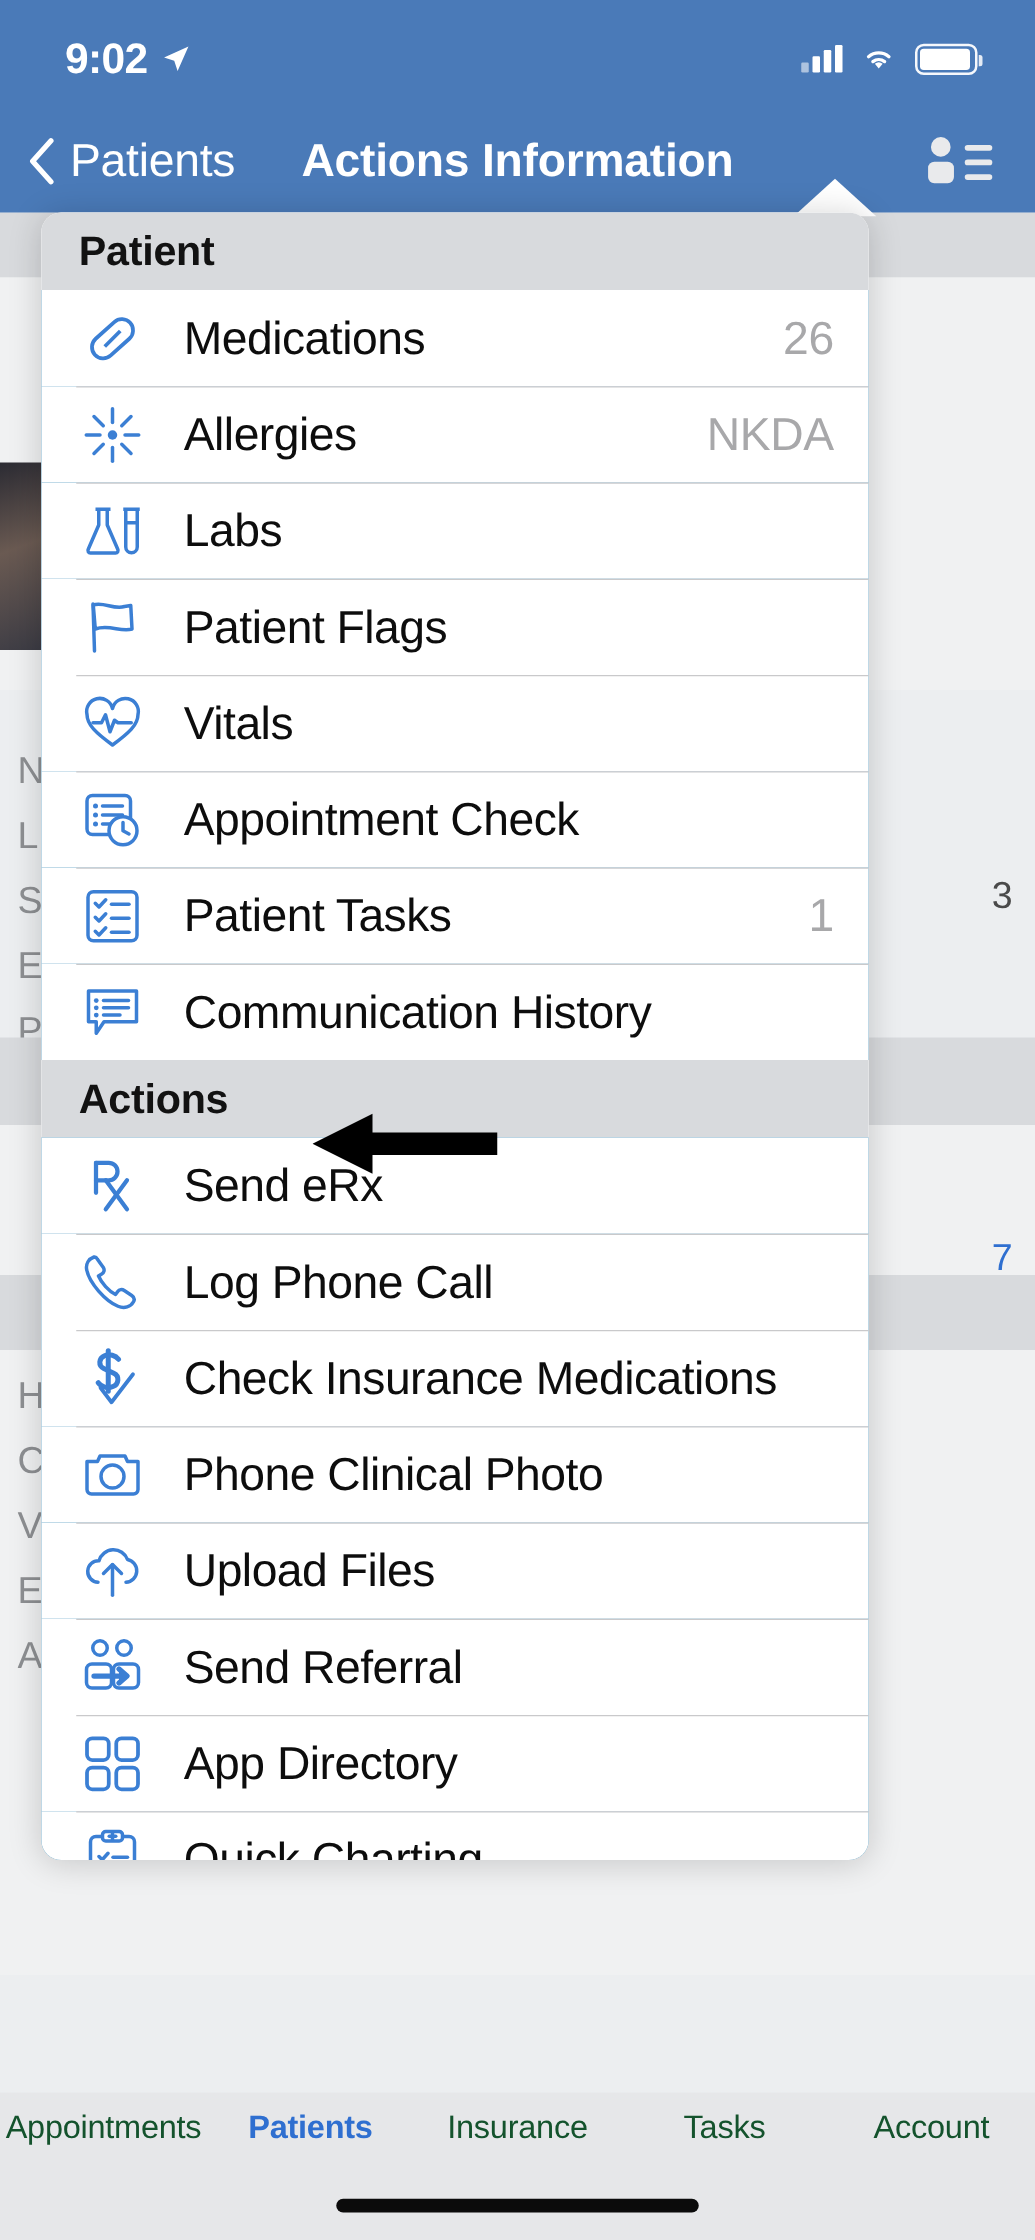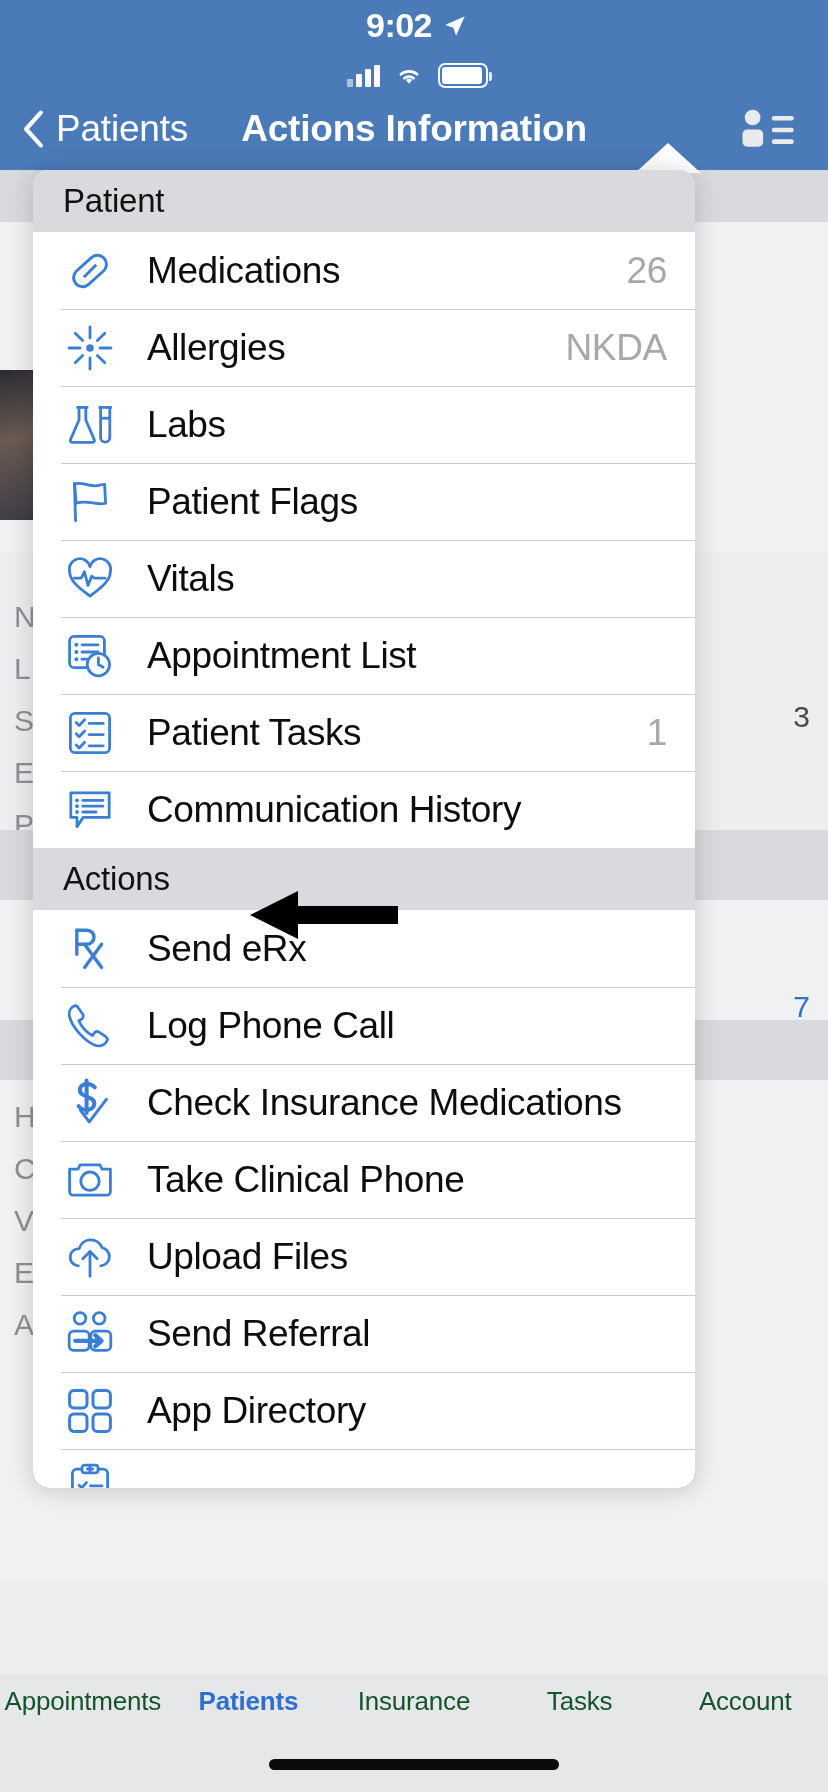--- a/index.html
+++ b/index.html
@@ -18,21 +18,20 @@
 
   
   .statusbar {
     position: absolute; top: 0; left: 0;
     width: 828px; height: 88px;
     background: #4a7ab8;
     display: flex; align-items: center;
     justify-content: space-between;
     padding: 6px 46px 0 52px;
     color: #ffffff;
-    flex-direction: column;
   }
   .status-left { display: flex; align-items: center; gap: 10px; }
   .status-time { font-size: 34px; font-weight: bold; letter-spacing: -0.5px; }
   .loc-arrow { width: 26px; height: 26px; display: block; }
   .status-right { display: flex; align-items: center; gap: 14px; }
   .sig-bars { display: flex; align-items: flex-end; gap: 3px; height: 22px; }
   .sig-bars i { display: block; width: 6px; background: #ffffff; border-radius: 1px; }
   .sig-bars i:nth-child(1) { height: 8px; opacity: .55; }
   .sig-bars i:nth-child(2) { height: 13px; }
   .sig-bars i:nth-child(3) { height: 18px; }
@@ -108,21 +107,21 @@
     border-radius: 16px;
     overflow: hidden;
     z-index: 10;
     box-shadow: 0 2px 26px rgba(0,0,0,0.18);
   }
   .section-header {
     background: #d8dadd;
     height: 62px;
     display: flex; align-items: center;
     padding-left: 30px;
-    font-size: 33px; font-weight: normal;
+    font-size: 33px; font-weight: bold;
     color: #121212; letter-spacing: -0.2px;
   }
   .menu-group { background: #0369a1; }
   .menu-row {
     position: relative;
     height: 77px;
     display: flex; align-items: center;
     padding: 0 28px 0 28px;
     background: #ffffff;
   }
@@ -336,21 +335,21 @@
               <line x1="9" y1="11" x2="17" y2="11" stroke-linecap="round"></line>
               <line x1="9" y1="14.6" x2="14" y2="14.6" stroke-linecap="round"></line>
               <circle cx="17.2" cy="17.3" r="5.6" fill="#fff"></circle>
               <polyline points="17.2,14 17.2,17.3 19.6,18.6" stroke-linecap="round" stroke-linejoin="round"></polyline>
             </g>
             <circle cx="6.2" cy="7.4" r="1" fill="#3b7fd4"></circle>
             <circle cx="6.2" cy="11" r="1" fill="#3b7fd4"></circle>
             <circle cx="6.2" cy="14.6" r="1" fill="#3b7fd4"></circle>
           </svg>
         </span>
-        <span class="menu-label">Appointment List</span>
+        <span class="menu-label">Appointment Check</span>
         <span class="menu-value"></span>
       </div>
 
       <div class="menu-row">
         <span class="menu-icon">
           <svg width="52" height="52" viewBox="0 0 26 26">
             <g stroke="#3b7fd4" stroke-width="1.4" fill="none" stroke-linecap="round" stroke-linejoin="round">
               <rect x="3.2" y="3.2" width="19.6" height="19.6" rx="2.2"></rect>
               <polyline points="6.1,7.8 7.6,9.3 10.3,6.4"></polyline>
               <polyline points="6.1,13.4 7.6,14.9 10.3,12"></polyline>
@@ -428,21 +427,21 @@
 
       <div class="menu-row">
         <span class="menu-icon">
           <svg width="52" height="52" viewBox="0 0 26 26">
             <g stroke="#3b7fd4" stroke-width="1.4" fill="none" stroke-linejoin="round">
               <path d="M2.8 7.6 h4.2 l1-2.2 h10 l1 2.2 h4.2 a0 0 0 0 1 0 0 v11.2 a1.8 1.8 0 0 1-1.8 1.8 H4.6 a1.8 1.8 0 0 1-1.8-1.8 Z"></path>
               <circle cx="13" cy="13.6" r="4.6"></circle>
             </g>
           </svg>
         </span>
-        <span class="menu-label">Take Clinical Phone</span>
+        <span class="menu-label">Phone Clinical Photo</span>
         <span class="menu-value"></span>
       </div>
 
       <div class="menu-row">
         <span class="menu-icon">
           <svg width="52" height="52" viewBox="0 0 26 26">
             <g stroke="#3b7fd4" stroke-width="1.4" fill="none" stroke-linecap="round" stroke-linejoin="round">
               <path d="M7.2 17.4 a4.3 4.3 0 0 1 .4-8.6 A6 6 0 0 1 19 8.3 a4.6 4.6 0 0 1-.6 9.1"></path>
               <line x1="13" y1="10.4" x2="13" y2="22.6"></line>
               <polyline points="9.4,13.9 13,10.3 16.6,13.9"></polyline>
@@ -495,20 +494,21 @@
               <rect x="9" y="1.6" width="8" height="3.8" rx="1.3" fill="#fff"></rect>
               <line x1="13" y1="2.2" x2="13" y2="4.8"></line>
               <line x1="11.7" y1="3.5" x2="14.3" y2="3.5"></line>
               <polyline points="7.6,11.6 8.9,12.9 11.2,10.3"></polyline>
               <polyline points="7.6,17.2 8.9,18.5 11.2,15.9"></polyline>
               <line x1="13.2" y1="11.9" x2="19" y2="11.9"></line>
               <line x1="13.2" y1="17.5" x2="19" y2="17.5"></line>
             </g>
           </svg>
         </span>
+        <span class="menu-label">Quick Charting</span>
         <span class="menu-value"></span>
       </div>
     </div>
   </div>
 
   <svg class="anno-arrow" viewBox="0 0 148 54">
     <polygon points="0,27 48,3 48,18 148,18 148,36 48,36 48,51" fill="#000000"></polygon>
   </svg>
 
   <div class="tabbar">

